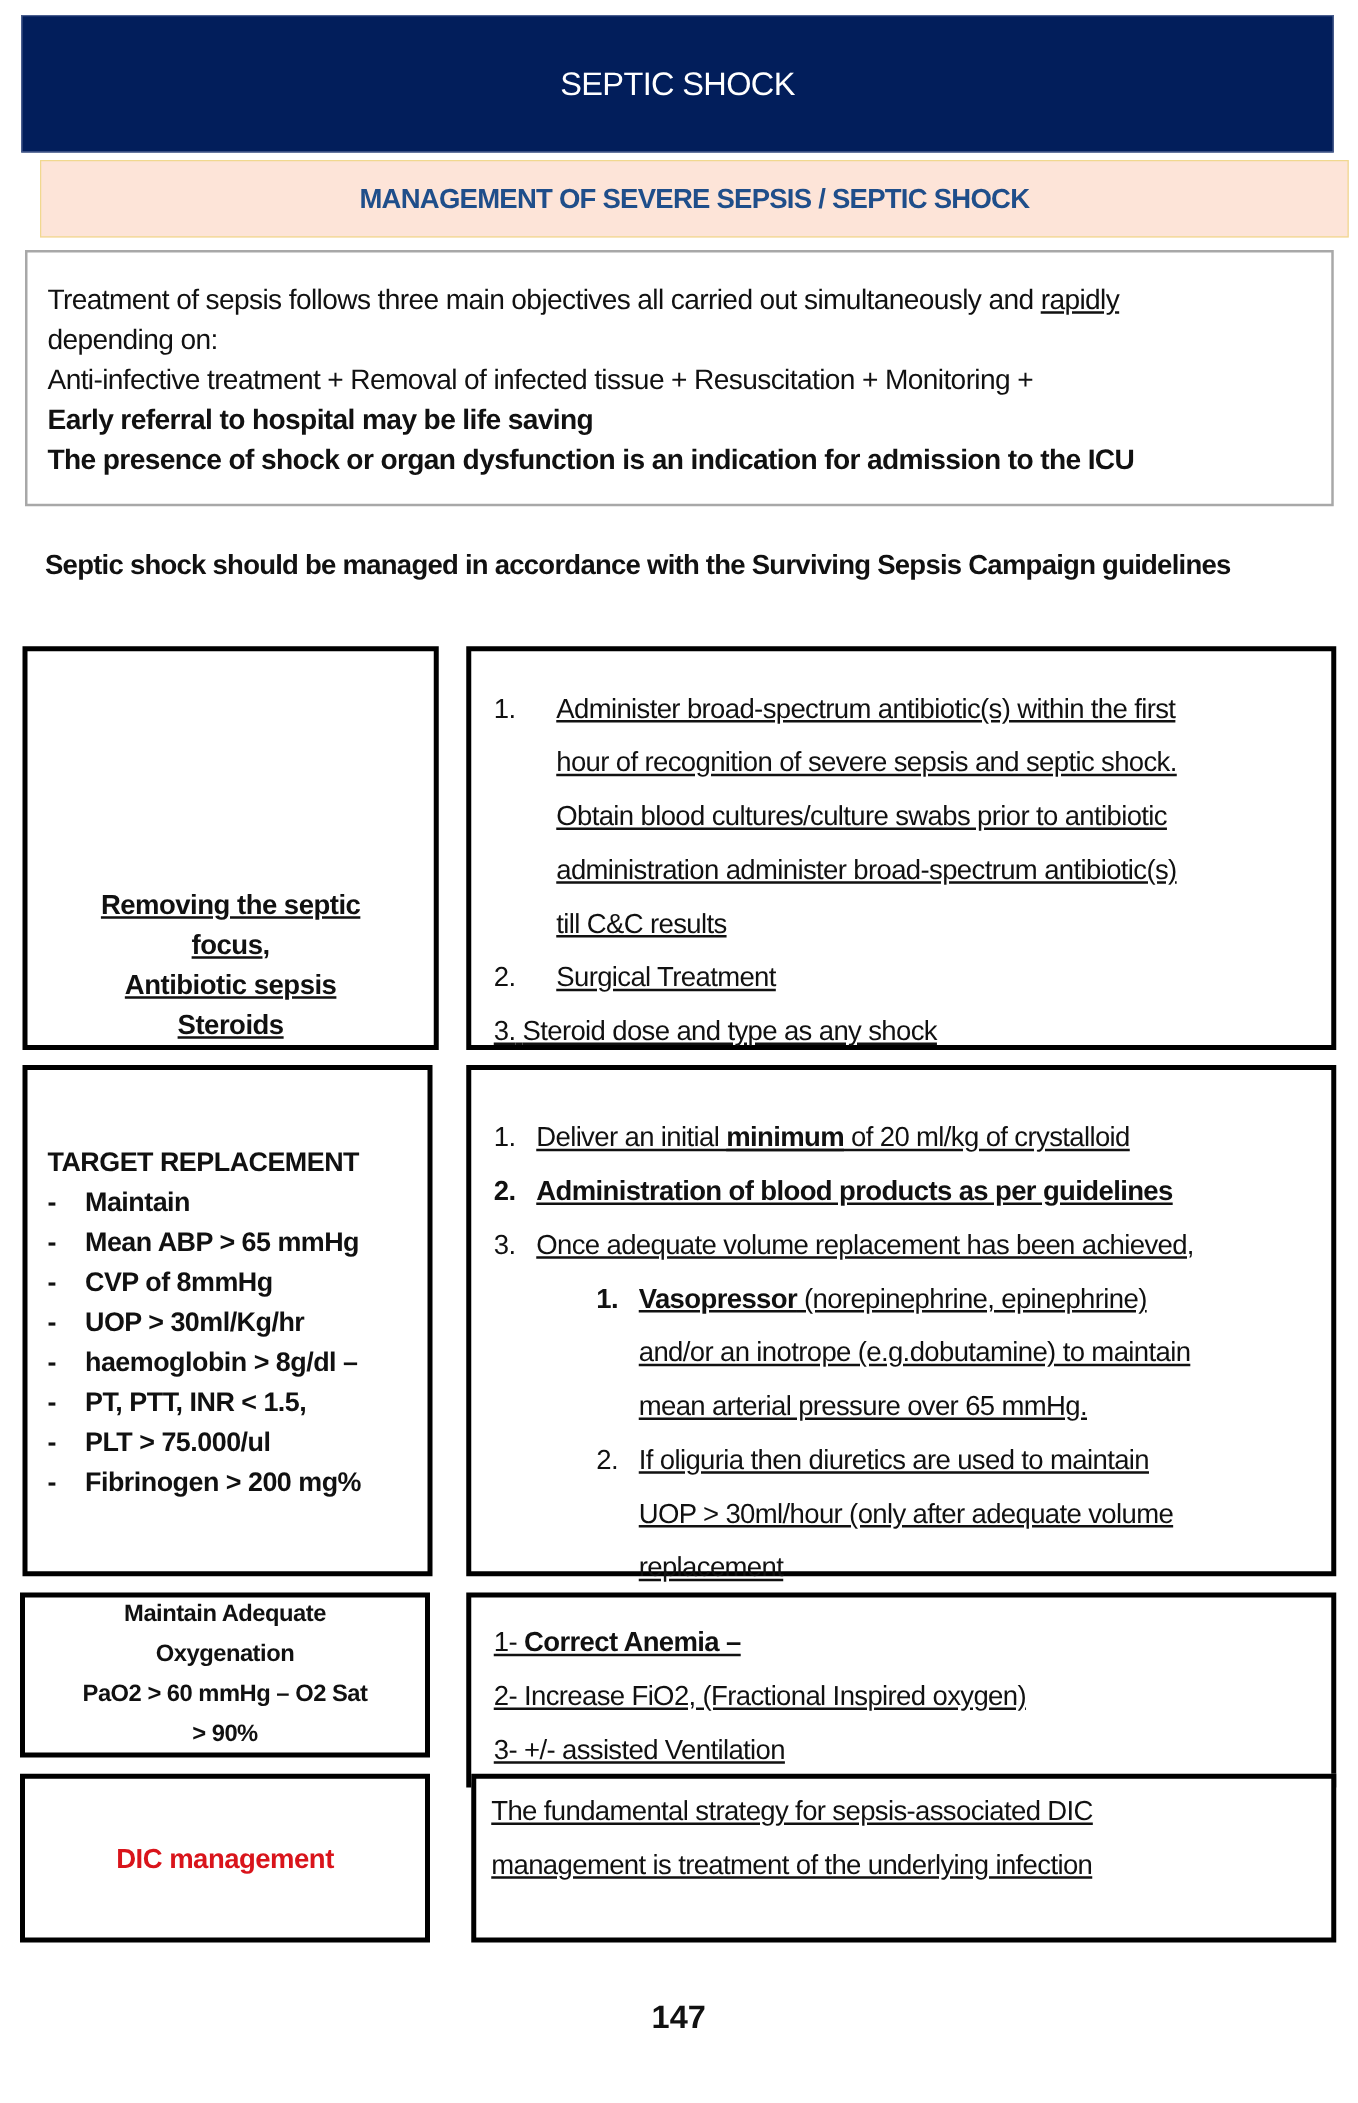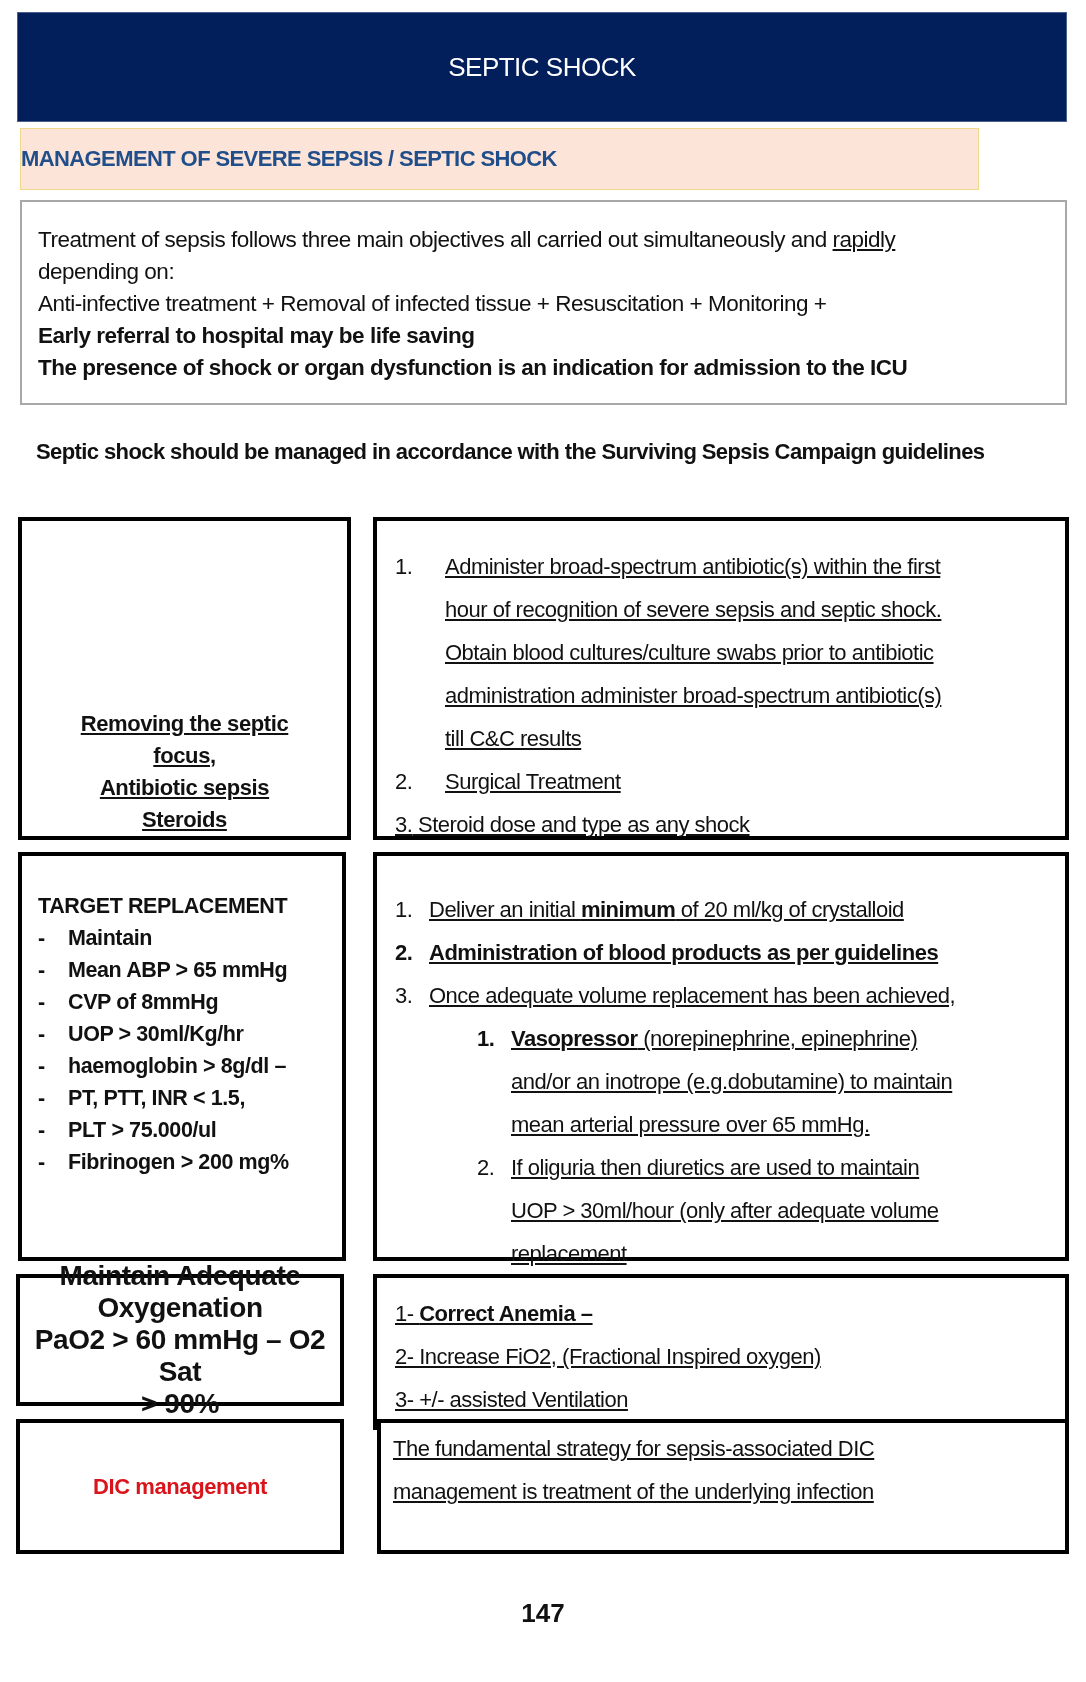--- a/index.html
+++ b/index.html
@@ -9,23 +9,23 @@
   }
   .abs { position: absolute; box-sizing: border-box; }
 
   .banner {
     left: 17px; top: 12px; width: 1050px; height: 110px;
     background: #021e5b; border: 1px solid #4b5f8f;
     display: flex; align-items: center; justify-content: center;
     color: #ffffff; font-size: 26px; letter-spacing: -0.5px;
   }
   .subbanner {
-    left: 20px; top: 128px; width: 959px; height: 62px;
+    left: 32px; top: 128px; width: 1047px; height: 62px;
     background: #fde4d8; border: 1.5px solid #f1d88f;
-    display: flex; align-items: center; 
+    display: flex; align-items: center; justify-content: center;
     color: #1f4e8a; font-weight: bold; font-size: 22px; letter-spacing: -0.6px;
   }
   .intro {
     left: 20px; top: 200px; width: 1047px; height: 205px;
     border: 2px solid #a8a8a8; background: #fff;
     padding: 22px 16px 0 16px; font-size: 22.5px; line-height: 32px; letter-spacing: -0.5px;
   }
   .intro p { margin: 0; }
   .intro .bold { font-weight: bold; }
   .u { text-decoration: underline; }
@@ -39,29 +39,29 @@
 
   .left1 { left: 18px; top: 517px; width: 333px; height: 323px;
     display:flex; align-items:flex-end; justify-content:center; text-align:center;
     font-weight: bold; font-size: 22px; line-height: 32px; letter-spacing: -0.4px; }
   .left1 .inner span { text-decoration: underline; }
 
   .right1 { left: 373px; top: 517px; width: 696px; height: 323px;
     padding: 22px 14px 0 14px; font-size: 22px; line-height: 39px; letter-spacing: -0.5px; }
 
   .left2 { left: 18px; top: 852px; width: 328px; height: 409px;
-    padding: 34px 12px 0 16px; font-weight: bold; font-size: 21.5px; line-height: 32px; letter-spacing: -0.4px; }
+    padding: 58px 12px 0 16px; font-weight: bold; font-size: 21.5px; line-height: 32px; letter-spacing: -0.4px; }
   .left2 .dash { display:inline-block; width: 30px; }
 
   .right2 { left: 373px; top: 852px; width: 696px; height: 409px;
     padding: 30px 14px 0 14px; font-size: 22px; line-height: 39px; letter-spacing: -0.5px; }
 
   .left3 { left: 16px; top: 1274px; width: 328px; height: 132px;
     display:flex; align-items:center; justify-content:center; text-align:center;
-    font-weight: bold; font-size: 28px; line-height: 32px; letter-spacing: -0.4px; padding: 0 8px; }
+    font-weight: bold; font-size: 19px; line-height: 32px; letter-spacing: -0.4px; padding: 0 8px; }
 
   .right3 { left: 373px; top: 1274px; width: 696px; height: 156px;
     padding: 12px 14px 0 14px; font-size: 22px; line-height: 39px; letter-spacing: -0.5px; }
 
   .left4 { left: 16px; top: 1419px; width: 328px; height: 135px;
     display:flex; align-items:center; justify-content:center;
     color: #d9141b; font-weight: bold; font-size: 22px; letter-spacing: -0.4px; }
 
   .right4 { left: 377px; top: 1419px; width: 692px; height: 135px;
     padding: 2px 10px 0 8px; font-size: 22px; line-height: 39px; letter-spacing: -0.5px; }

